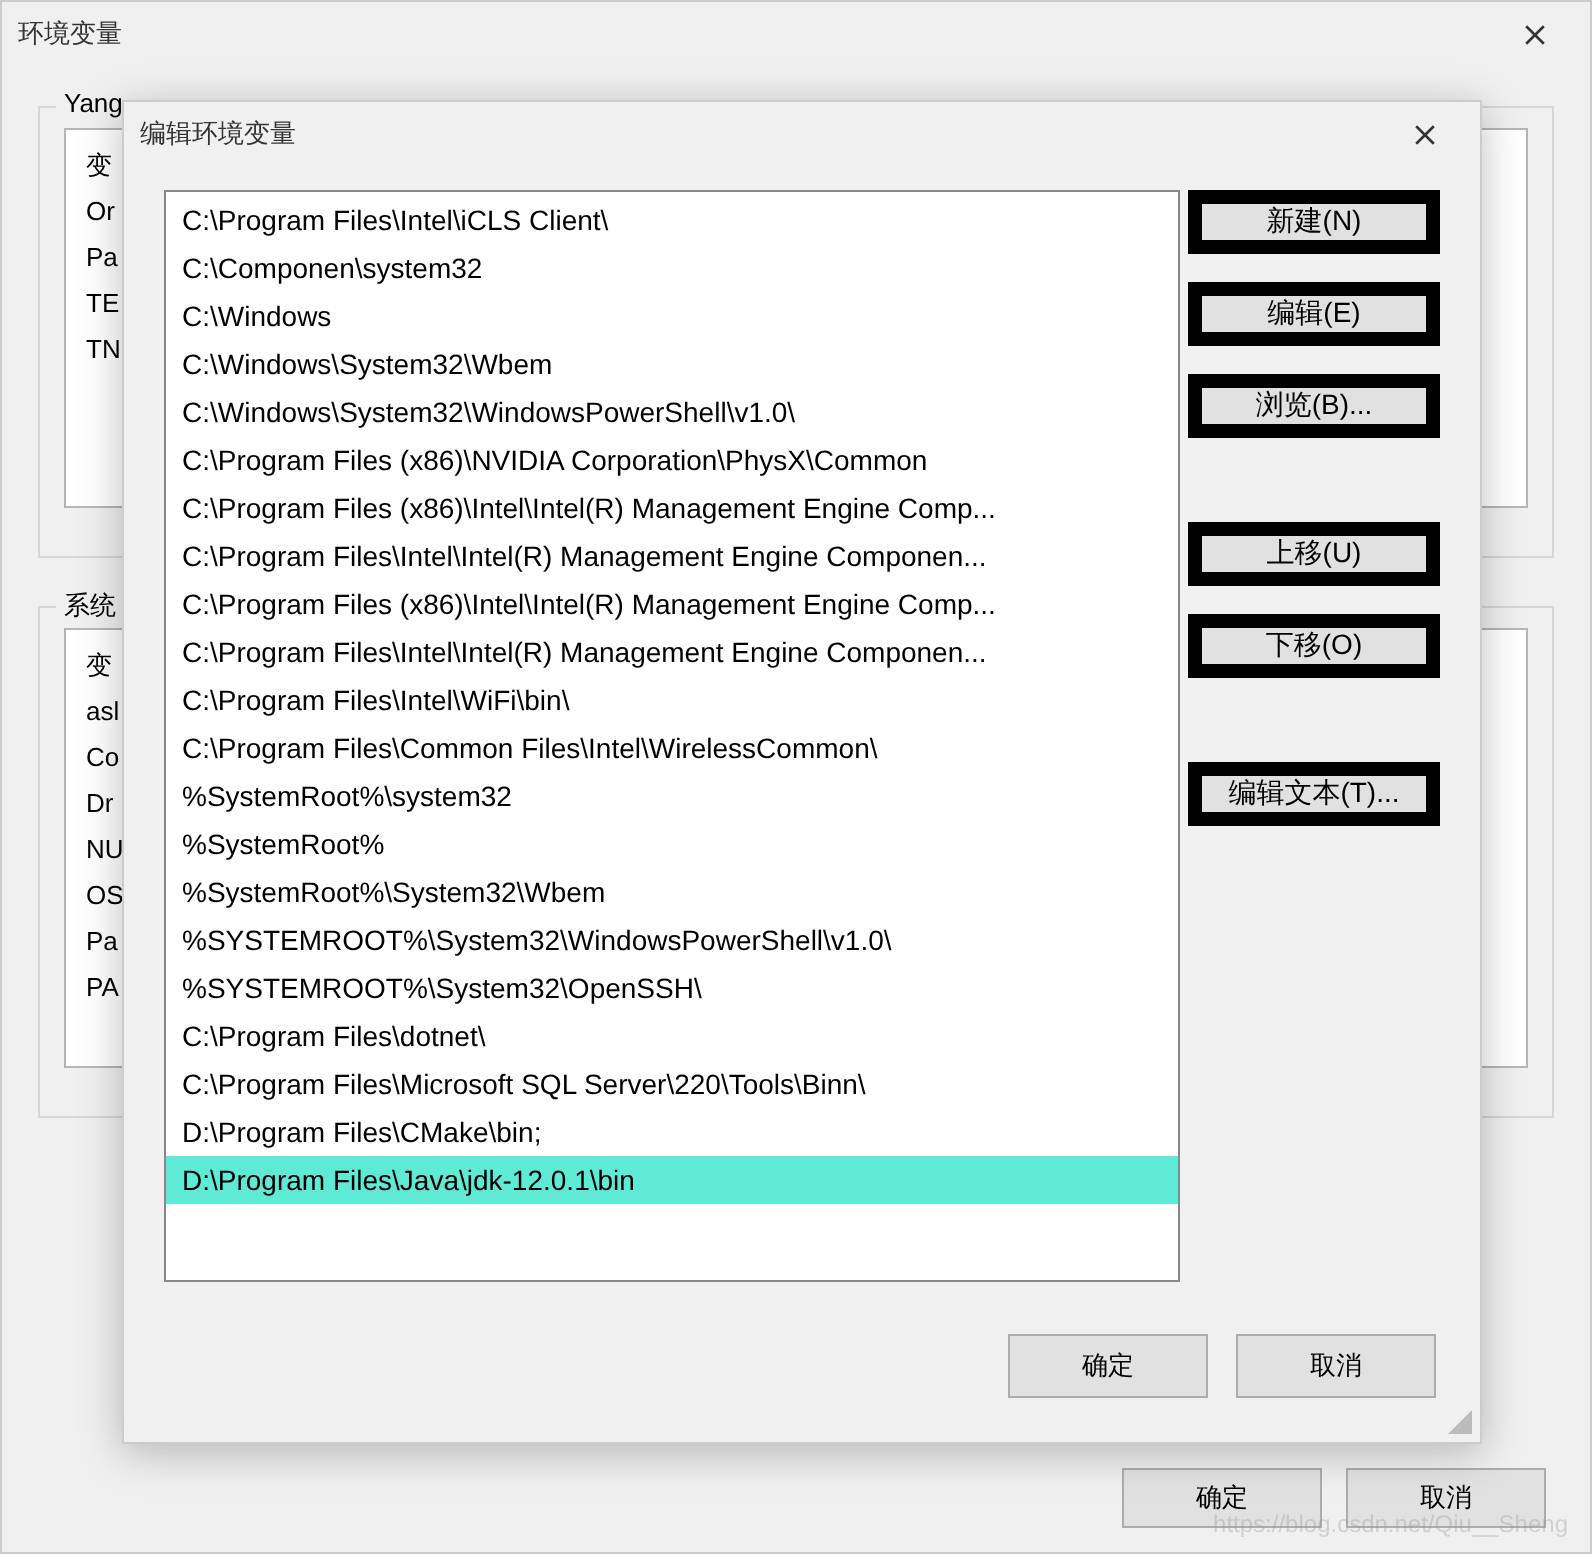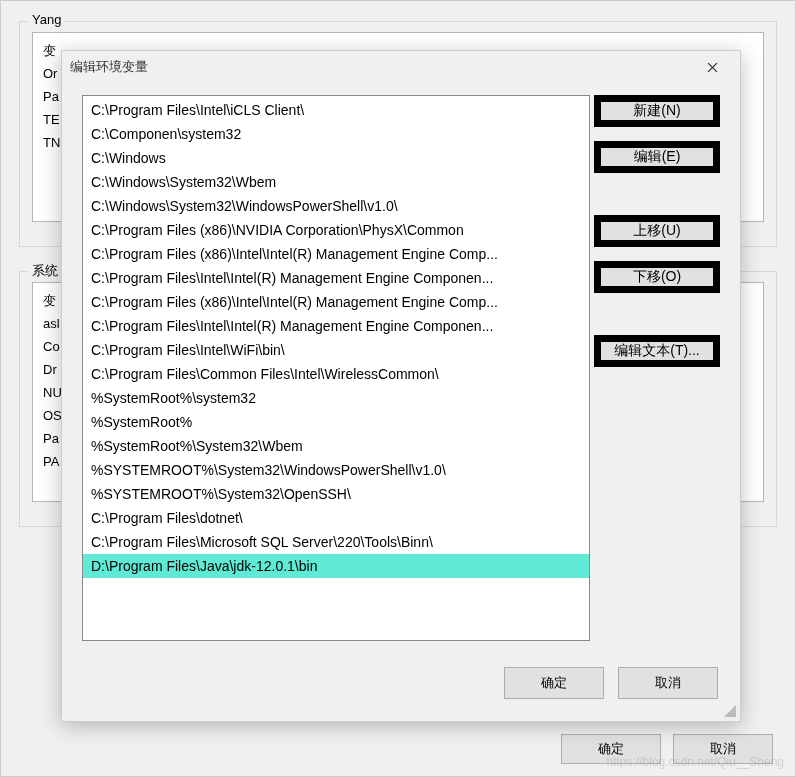--- a/index.html
+++ b/index.html
@@ -186,20 +186,28 @@
     
     .path-list::-webkit-scrollbar { width: 17px; }
     .path-list::-webkit-scrollbar-track { background: #f0f0f0; }
     .path-list::-webkit-scrollbar-thumb { background: #c2c3c9; border: 1px solid #f0f0f0; }
     .path-list::-webkit-scrollbar-button { height: 17px; background: #f0f0f0; }
   </style>
 </head>
 <body>
 
 <div class="window outer-window">
+  <div class="title-bar">
+    <span class="title-text">环境变量</span>
+    <div class="close-btn">
+      <svg viewBox="0 0 10 10">
+          <path d="M1 1 L9 9 M9 1 L1 9" stroke="#333" stroke-width="1.2" fill="none"></path>
+        </svg>
+    </div>
+  </div>
   <div class="outer-content">
     <div class="group-box">
       <div class="group-title">Yang</div>
       <div class="list-area" id="user-vars-list">
           <div class="list-item-small">变</div>
           <div class="list-item-small">Or</div>
           <div class="list-item-small">Pa</div>
           <div class="list-item-small">TE</div>
           <div class="list-item-small">TN</div>
         </div>
@@ -250,25 +258,27 @@
         <div class="path-item">C:\Program Files\Intel\Intel(R) Management Engine Componen...</div>
         <div class="path-item">C:\Program Files\Intel\WiFi\bin\</div>
         <div class="path-item">C:\Program Files\Common Files\Intel\WirelessCommon\</div>
         <div class="path-item">%SystemRoot%\system32</div>
         <div class="path-item">%SystemRoot%</div>
         <div class="path-item">%SystemRoot%\System32\Wbem</div>
         <div class="path-item">%SYSTEMROOT%\System32\WindowsPowerShell\v1.0\</div>
         <div class="path-item">%SYSTEMROOT%\System32\OpenSSH\</div>
         <div class="path-item">C:\Program Files\dotnet\</div>
         <div class="path-item">C:\Program Files\Microsoft SQL Server\220\Tools\Binn\</div>
+        <div class="path-item">D:\Program Files\CMake\bin;</div>
         <div class="path-item selected">D:\Program Files\Java\jdk-12.0.1\bin</div>
       </div>
     <div class="side-buttons">
       <button class="side-btn">新建(N)</button>
       <button class="side-btn">编辑(E)</button>
+      <button class="side-btn">浏览(B)...</button>
       <div class="spacer-sm"></div>
       <button class="side-btn">上移(U)</button>
       <button class="side-btn">下移(O)</button>
       <div class="spacer-sm"></div>
       <button class="side-btn">编辑文本(T)...</button>
     </div>
   </div>
   <div class="inner-btn-row">
     <button class="btn">确定</button>
     <button class="btn">取消</button>

